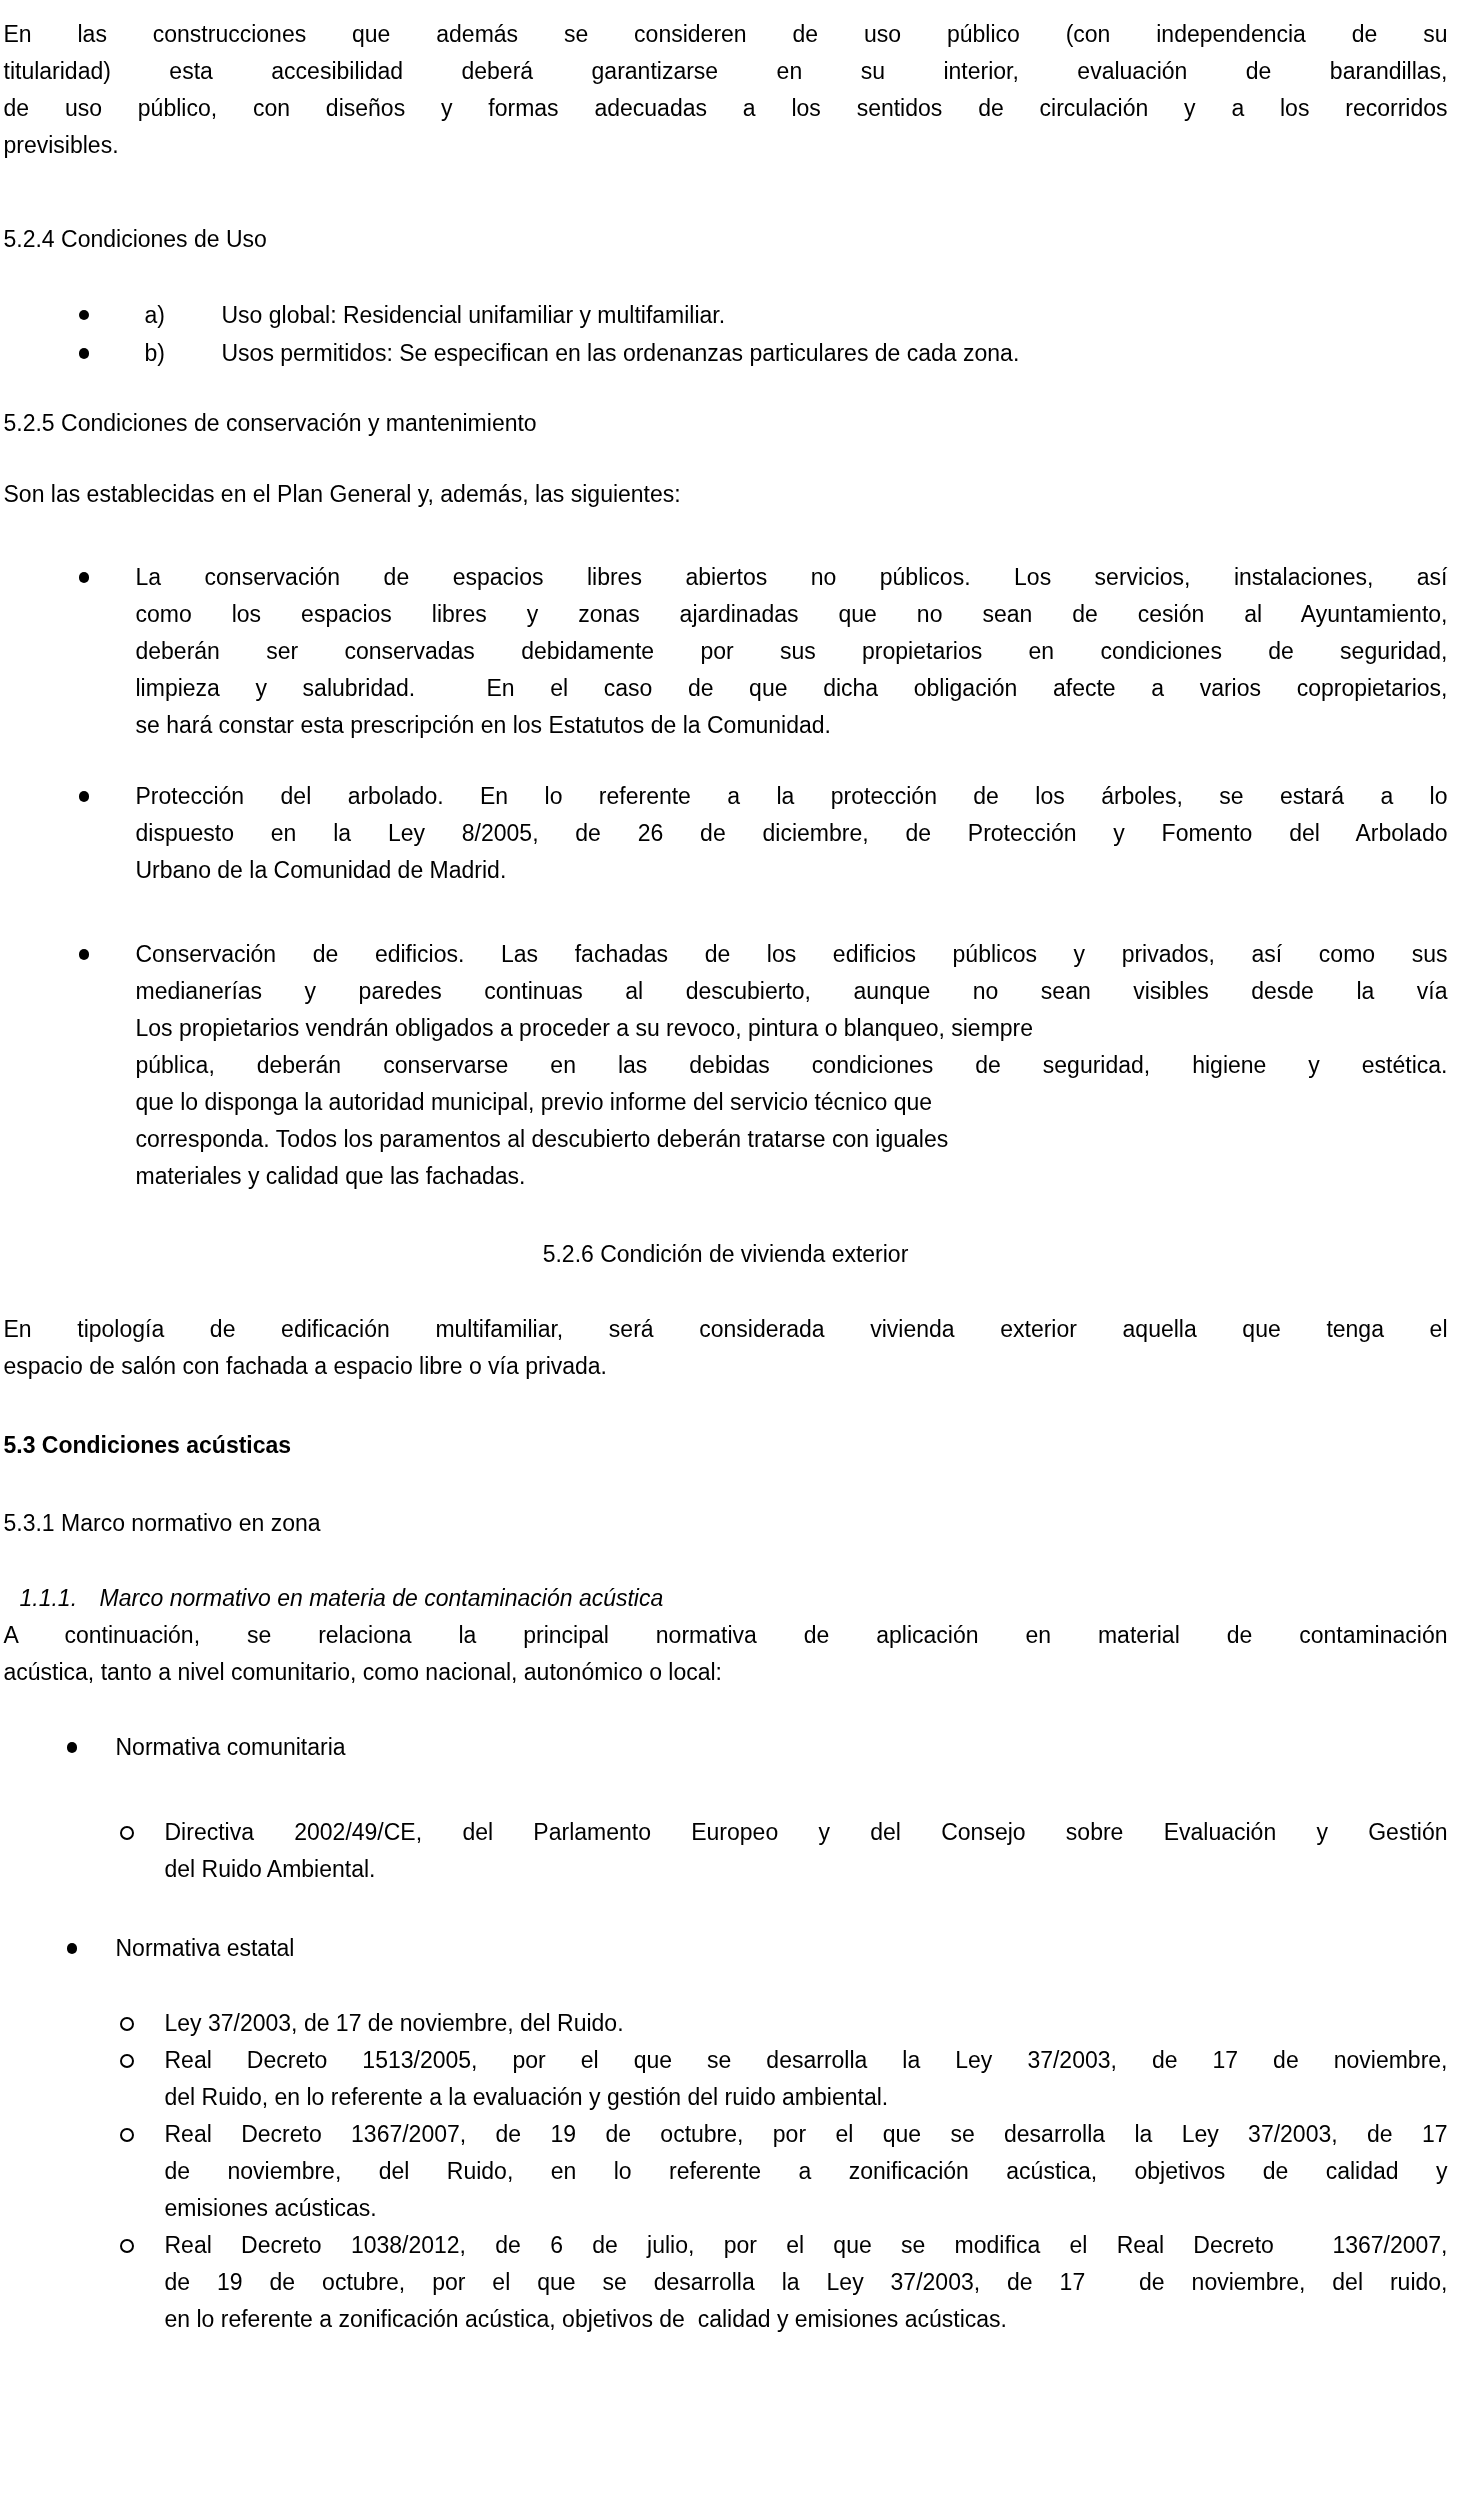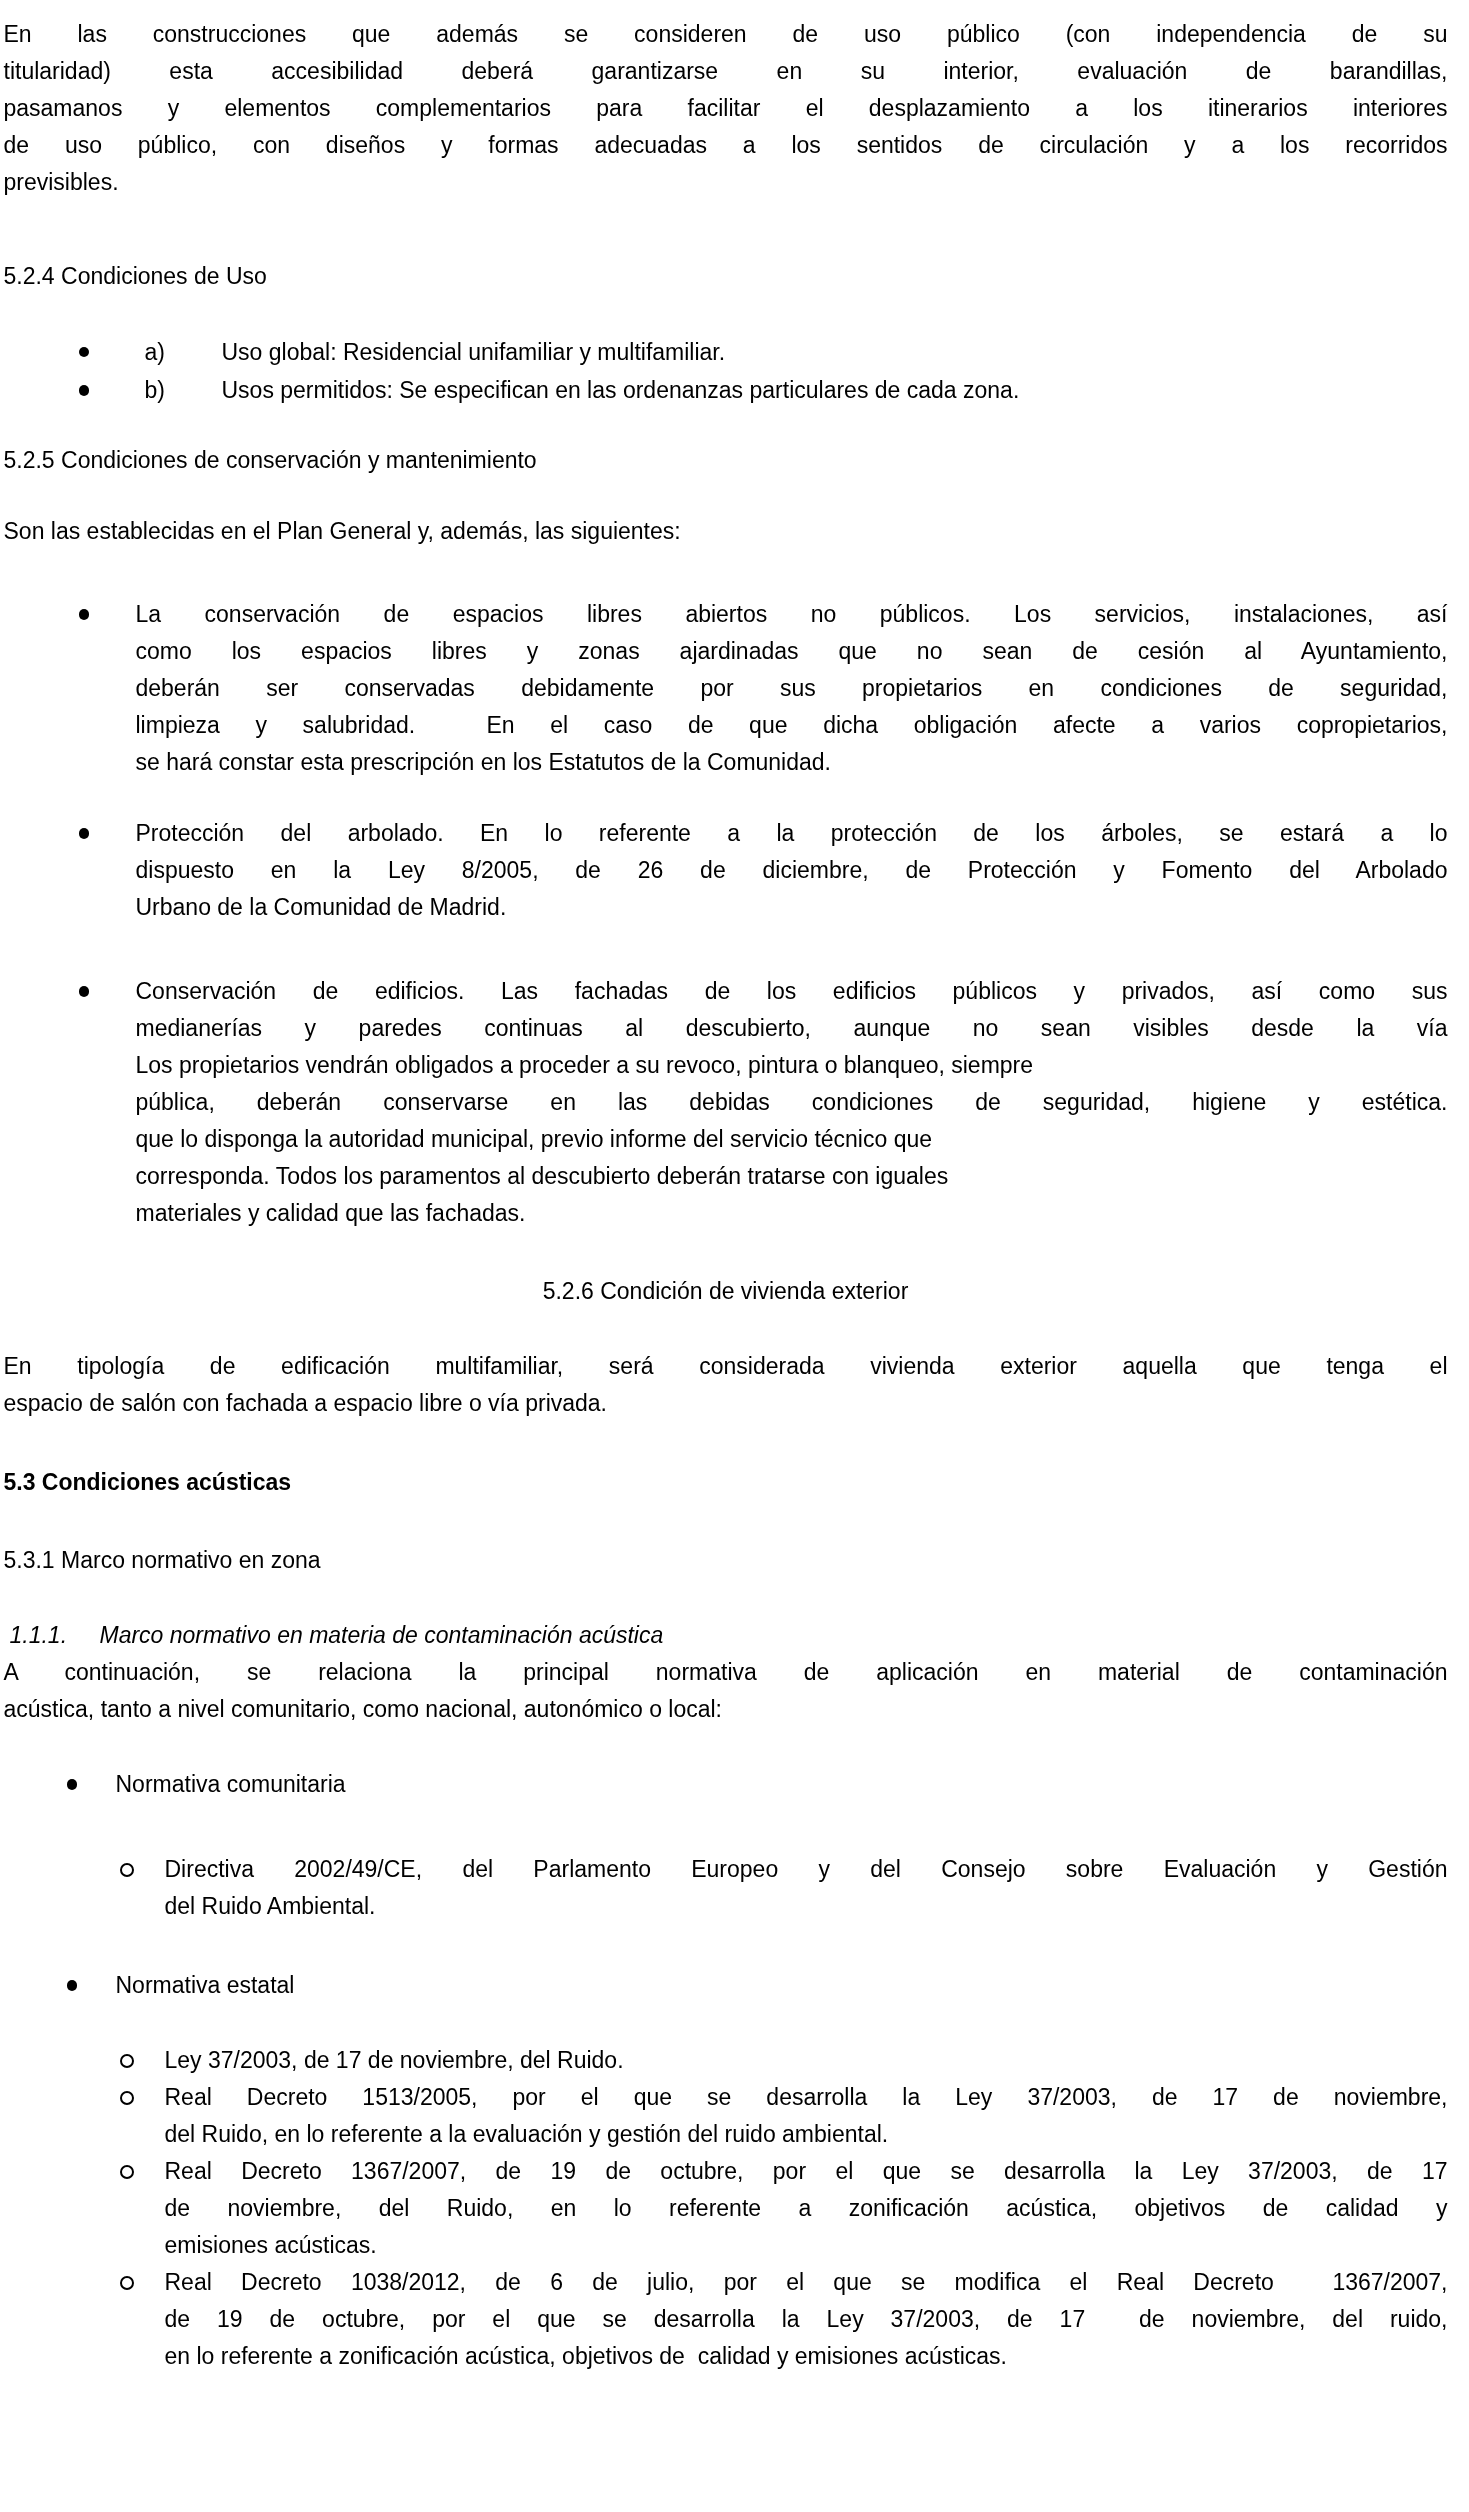--- a/index.html
+++ b/index.html
@@ -23,21 +23,21 @@
   }
   .blk { position: relative; }
   .line { white-space: pre-wrap; }
   .line.j {
     text-align: justify;
     text-align-last: justify;
   }
   .heading { white-space: pre-wrap; }
   .heading.bold { font-weight: 700; }
   .heading.italic { font-style: italic; }
-  .heading .hnum { position: absolute; left: 6px; top: 0; }
+  .heading .hnum { position: absolute; left: 16px; top: 0; }
   .heading .htext { margin-left: 96px; }
 
   
   .letter .content { margin-left: 218px; }
   .letter .lmark { position: absolute; left: 141px; top: 0; }
 
   
   .bullet.wide   .content { margin-left: 132px; }
   .bullet.narrow .content { margin-left: 112px; }
   .bullet.circle .content { margin-left: 161px; }
@@ -61,21 +61,20 @@
     top: 11.4px;
   }
 </style>
 </head>
 <body style="background: rgb(255, 255, 255);">
 
 <main class="doc">
     <div class="blk paragraph" style="margin-top: 15.7px;">
       <div class="line j">En las construcciones que además se consideren de uso público (con independencia de su</div>
       <div class="line j">titularidad) esta accesibilidad deberá garantizarse en su interior, evaluación de barandillas,</div>
-      <div class="line j">pasamanos y elementos complementarios para facilitar el desplazamiento a los itinerarios interiores</div>
       <div class="line j">de uso público, con diseños y formas adecuadas a los sentidos de circulación y a los recorridos</div>
       <div class="line">previsibles.</div>
     </div>
     <div class="blk heading" style="margin-top: 57px;">5.2.4 Condiciones de Uso</div>
     <div class="blk letter" style="margin-top: 39px;">
       <span class="marker-disc"></span>
       <span class="lmark">a)</span>
       <div class="content">Uso global: Residencial unifamiliar y multifamiliar.</div>
     </div>
     <div class="blk letter" style="margin-top: 1.7px;">

